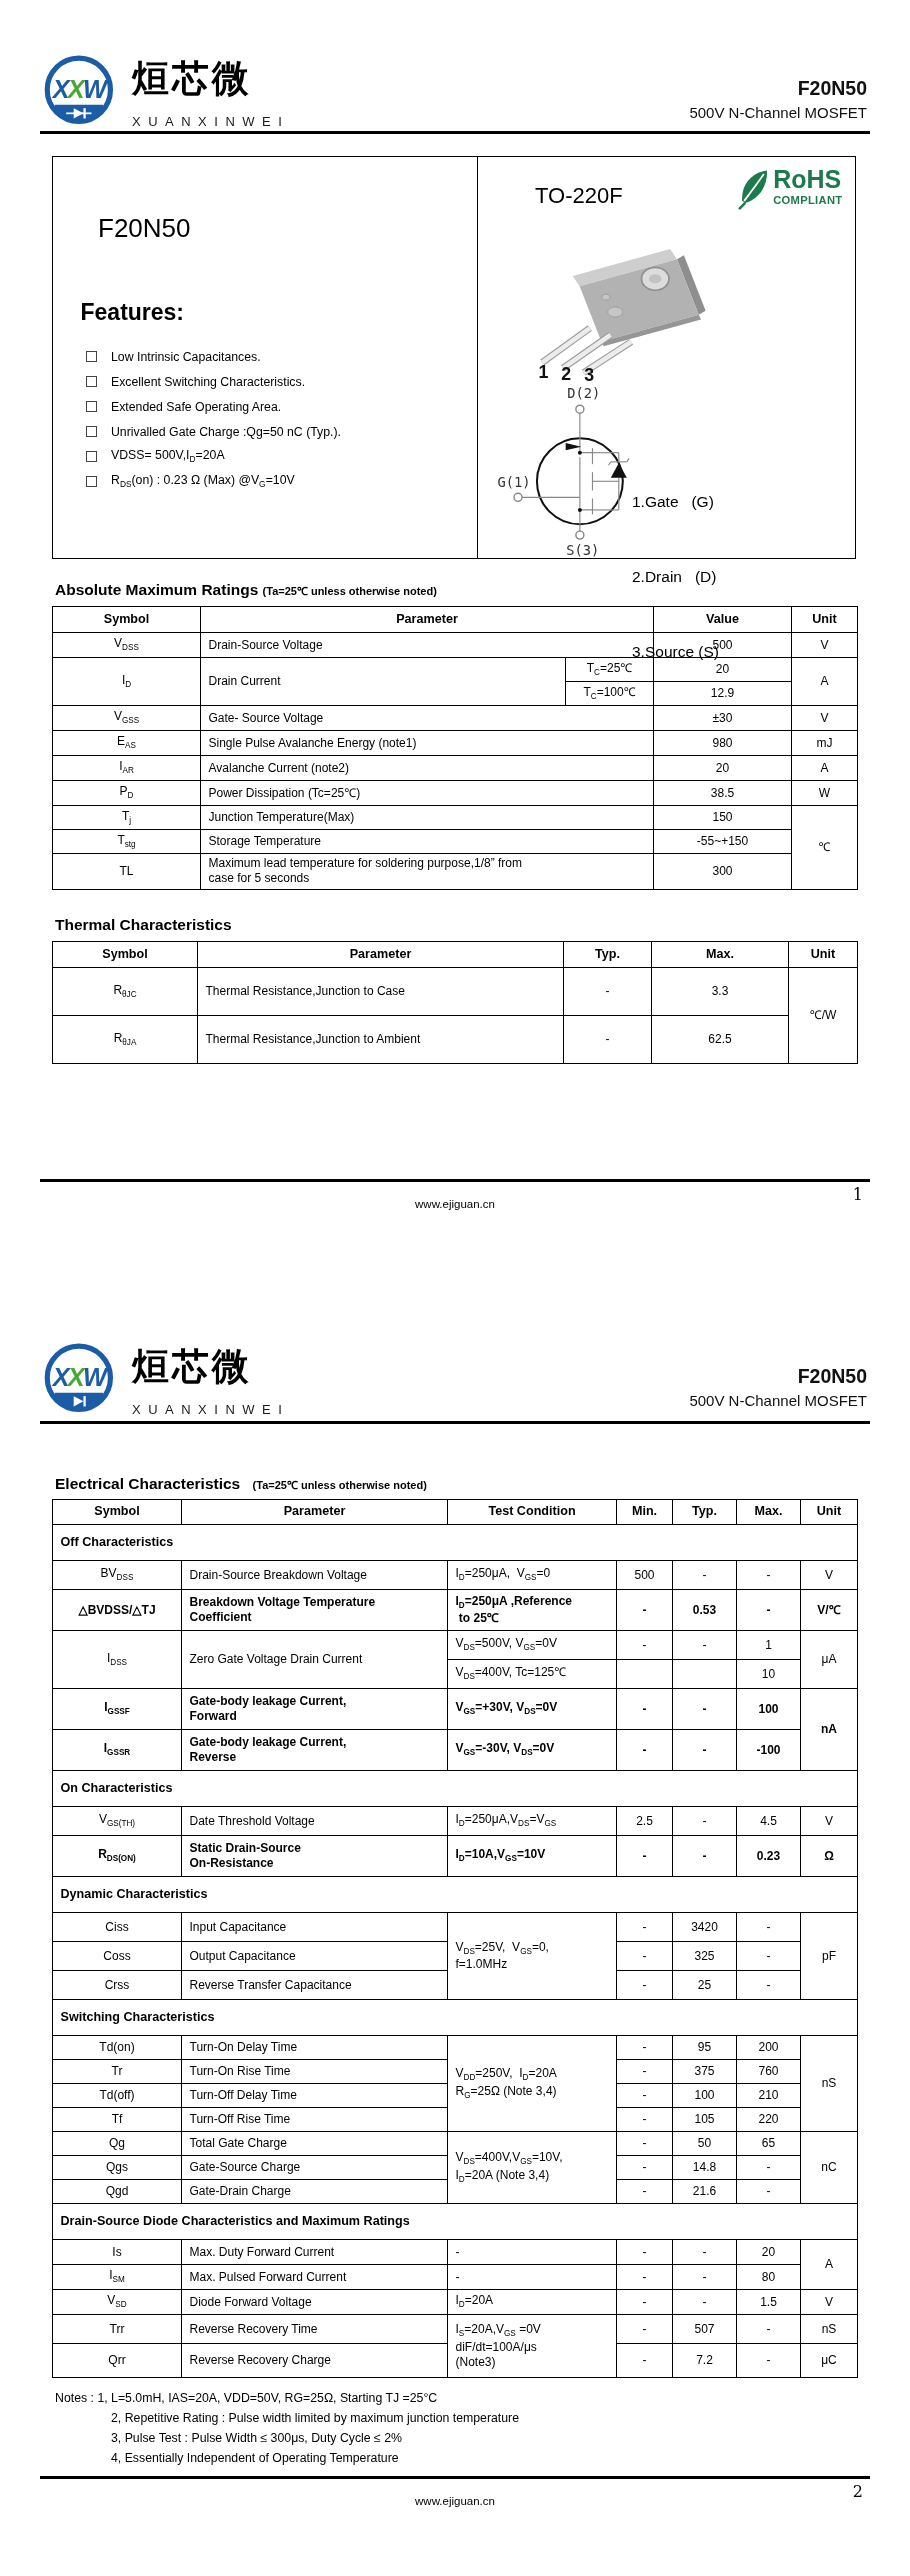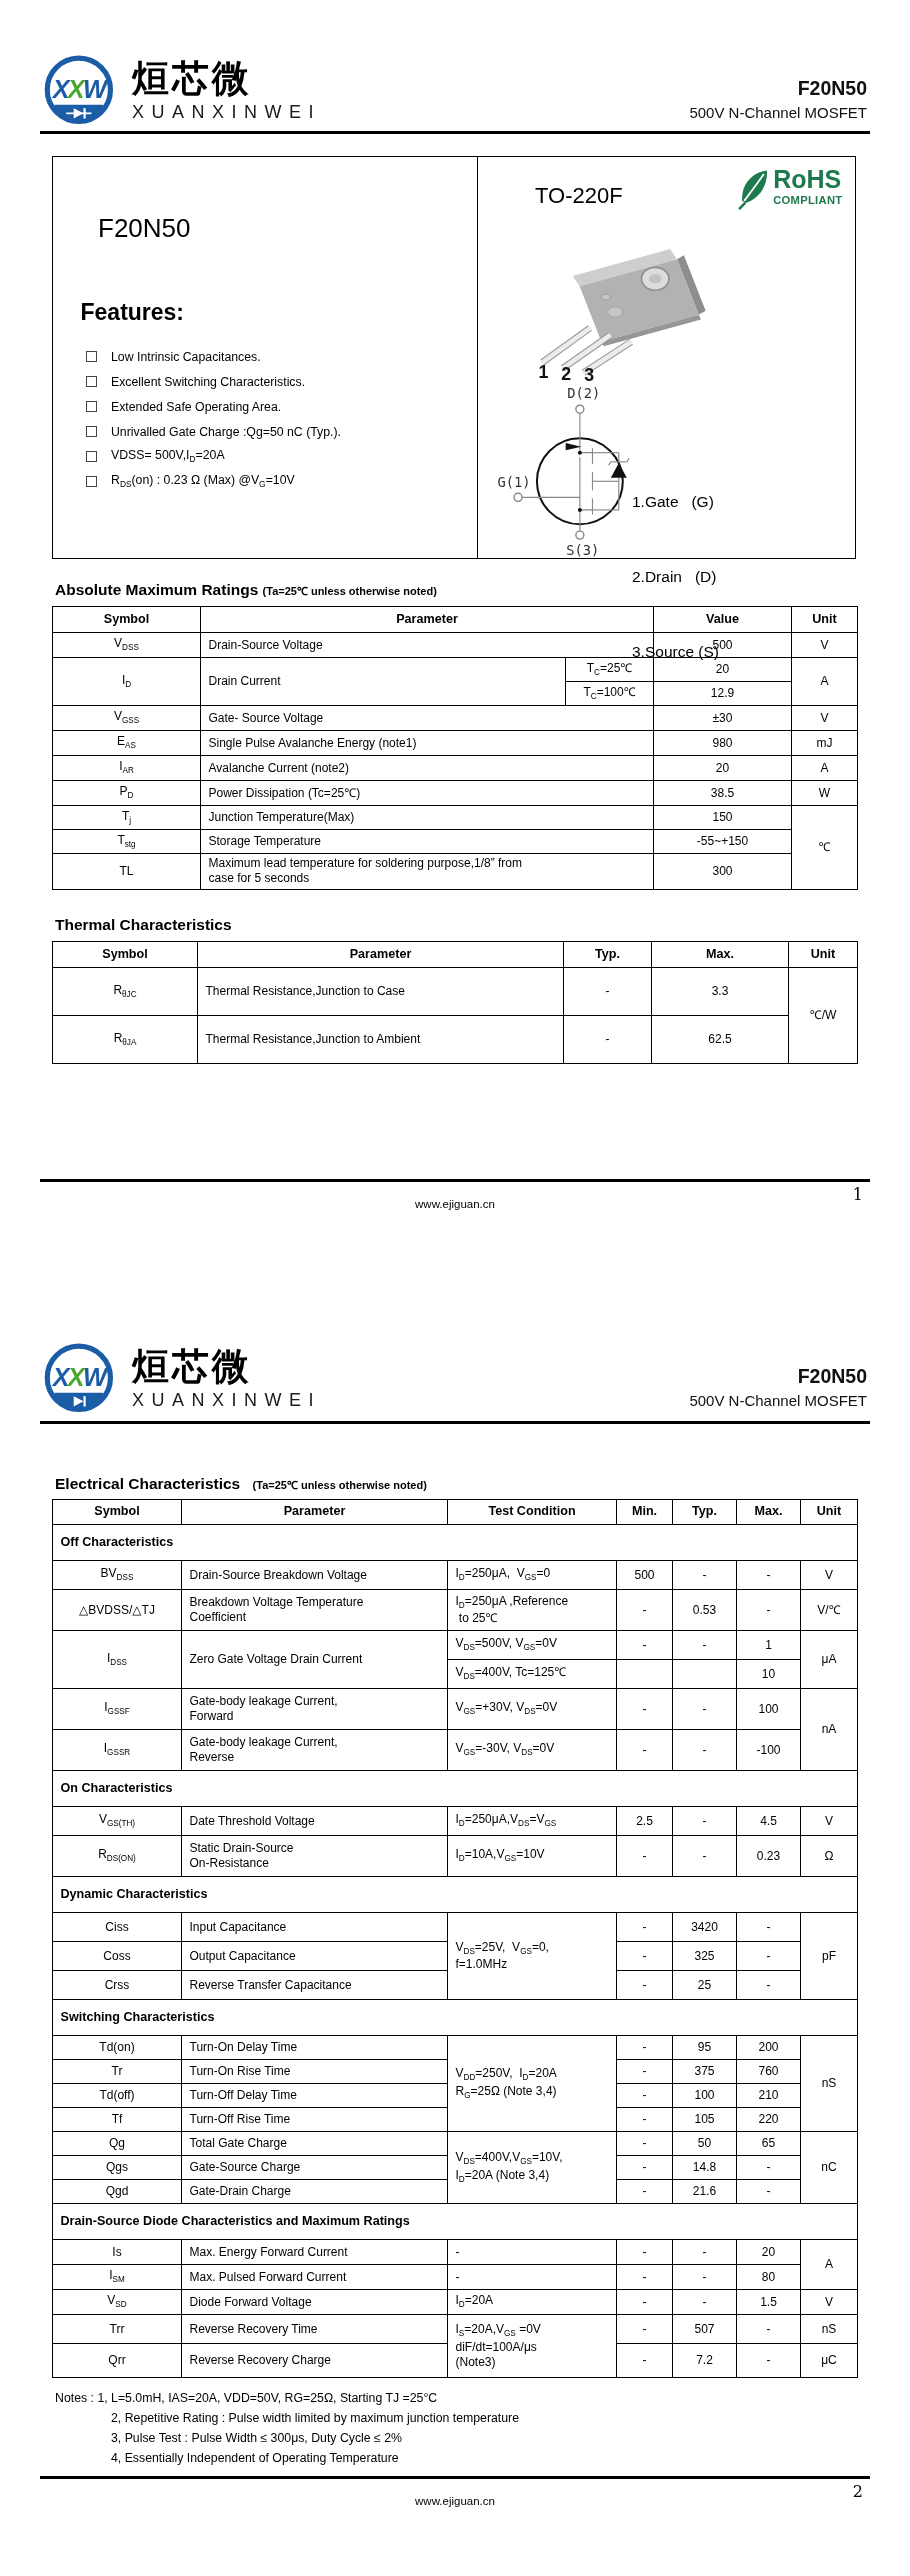--- a/index.html
+++ b/index.html
@@ -6,21 +6,21 @@
   body{width:910px;}
   .page{position:relative;width:910px;height:1288px;background:#fff;
         font-family:"Liberation Sans",sans-serif;color:#111;overflow:hidden;}
   .abs{position:absolute;}
 
   
   .hdr-logo{left:42px;top:53px;display:flex;gap:14px;align-items:flex-start;}
   .logo-txt{display:flex;flex-direction:column;margin-top:6.9px;}
   .logo-cn{font-size:37px;font-weight:900;letter-spacing:2.9px;line-height:1.02;color:#000;
            font-family:"DejaVu Sans","Liberation Sans",sans-serif;}
-  .logo-en{font-size:18px;letter-spacing:7.5px;color:#1a1a1a;margin-top:4px;}
+  .logo-en{font-size:13px;letter-spacing:7.5px;color:#1a1a1a;margin-top:16px;}
   .hdr-right{right:43px;top:78px;text-align:right;}
   .hdr-part{font-size:19.5px;font-weight:bold;line-height:20.7px;}
   .hdr-sub{font-size:15px;margin-top:5.2px;}
   .rule{left:40px;right:40px;height:3.4px;background:#000;}
 
   
   .box{left:52px;top:156px;width:804px;height:403px;border:1.4px solid #000;
        display:flex;box-sizing:border-box;}
   .box-l{width:425px;border-right:1.4px solid #000;position:relative;box-sizing:border-box;}
   .box-r{flex:1;position:relative;}
@@ -46,21 +46,21 @@
   table{border-collapse:collapse;table-layout:fixed;}
   .dtab{border:1.7px solid #000;font-size:12px;color:#000;width:804px;}
   .dtab th{font-size:12.6px;font-weight:bold;}
   .dtab th,.dtab td{border:1.1px solid #000;vertical-align:middle;padding:2.3px 4.6px;
                     overflow:hidden;line-height:1.25;}
   .c{text-align:center;}
   .l{text-align:left;padding-left:7.5px !important;margin-left:29px;}
   .sec td{font-weight:bold;font-size:12.6px;text-align:left;padding-left:7.5px;}
   sub{font-size:68%;}
   tr.h46{height:26px;} tr.h44{height:25px;} tr.h42{height:24px;} tr.h50{height:29px;}
-  tr.h60{height:34px;} tr.h62{height:36px;} tr.h72{height:41px;} tr.h84{height:48px;}
+  tr.h60{height:34px;} tr.h62{height:36px;} tr.h72{height:41px;font-weight:bold;} tr.h84{height:48px;}
 
   
   .notes{left:55px;top:1100px;font-size:12.3px;line-height:20px;color:#000;}
   .notes .cont{padding-left:56px;}
   .f-rule{left:40px;right:40px;height:2.9px;background:#000;}
   .f-site{left:0;right:0;text-align:center;font-size:11.5px;color:#000;margin-top:6px;}
   .f-num{right:47px;font-size:16px;font-family:"DejaVu Serif",serif;color:#000;}
   .mono{font-family:"DejaVu Sans Mono",monospace;}
 </style>
 </head>
@@ -520,21 +520,21 @@
       <td class="l">Gate-Drain Charge</td>
       <td class="c">-</td>
       <td class="c">21.6</td>
       <td class="c">-</td>
     </tr>
     <tr class="sec h62">
       <td colspan="7">Drain-Source Diode Characteristics and Maximum Ratings</td>
     </tr>
     <tr class="h44">
       <td class="c">Is</td>
-      <td class="l">Max. Energy Forward Current</td>
+      <td class="l">Max. Duty Forward Current</td>
       <td class="l">-</td>
       <td class="c">-</td>
       <td class="c">-</td>
       <td class="c">20</td>
       <td class="c" rowspan="2">A</td>
     </tr>
     <tr class="h44">
       <td class="c">I<sub>SM</sub></td>
       <td class="l">Max. Pulsed Forward Current</td>
       <td class="l">-</td>

